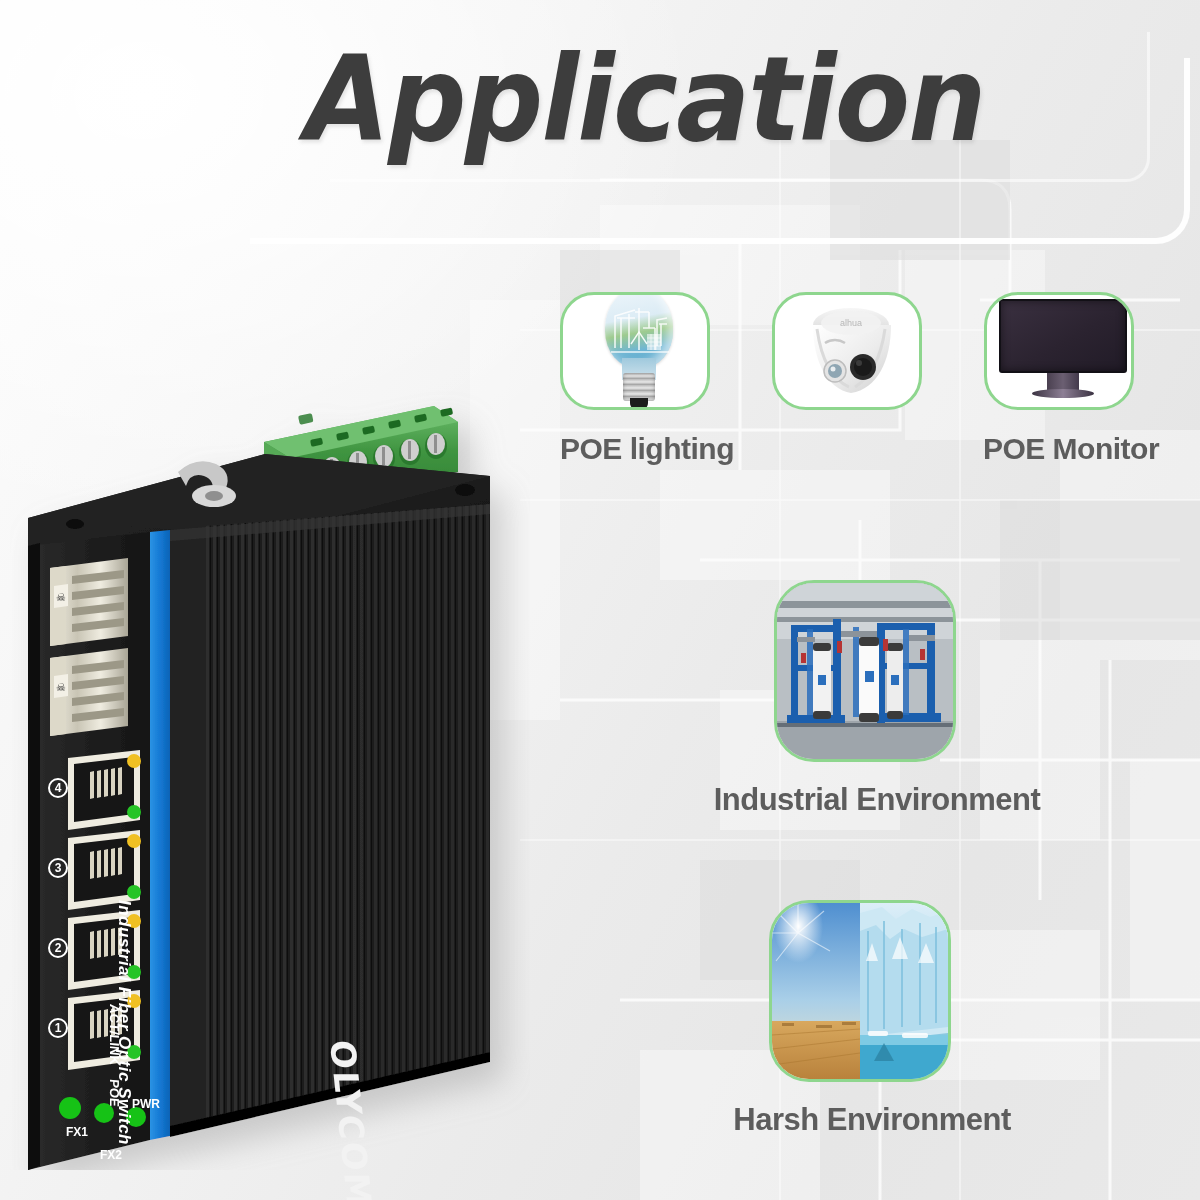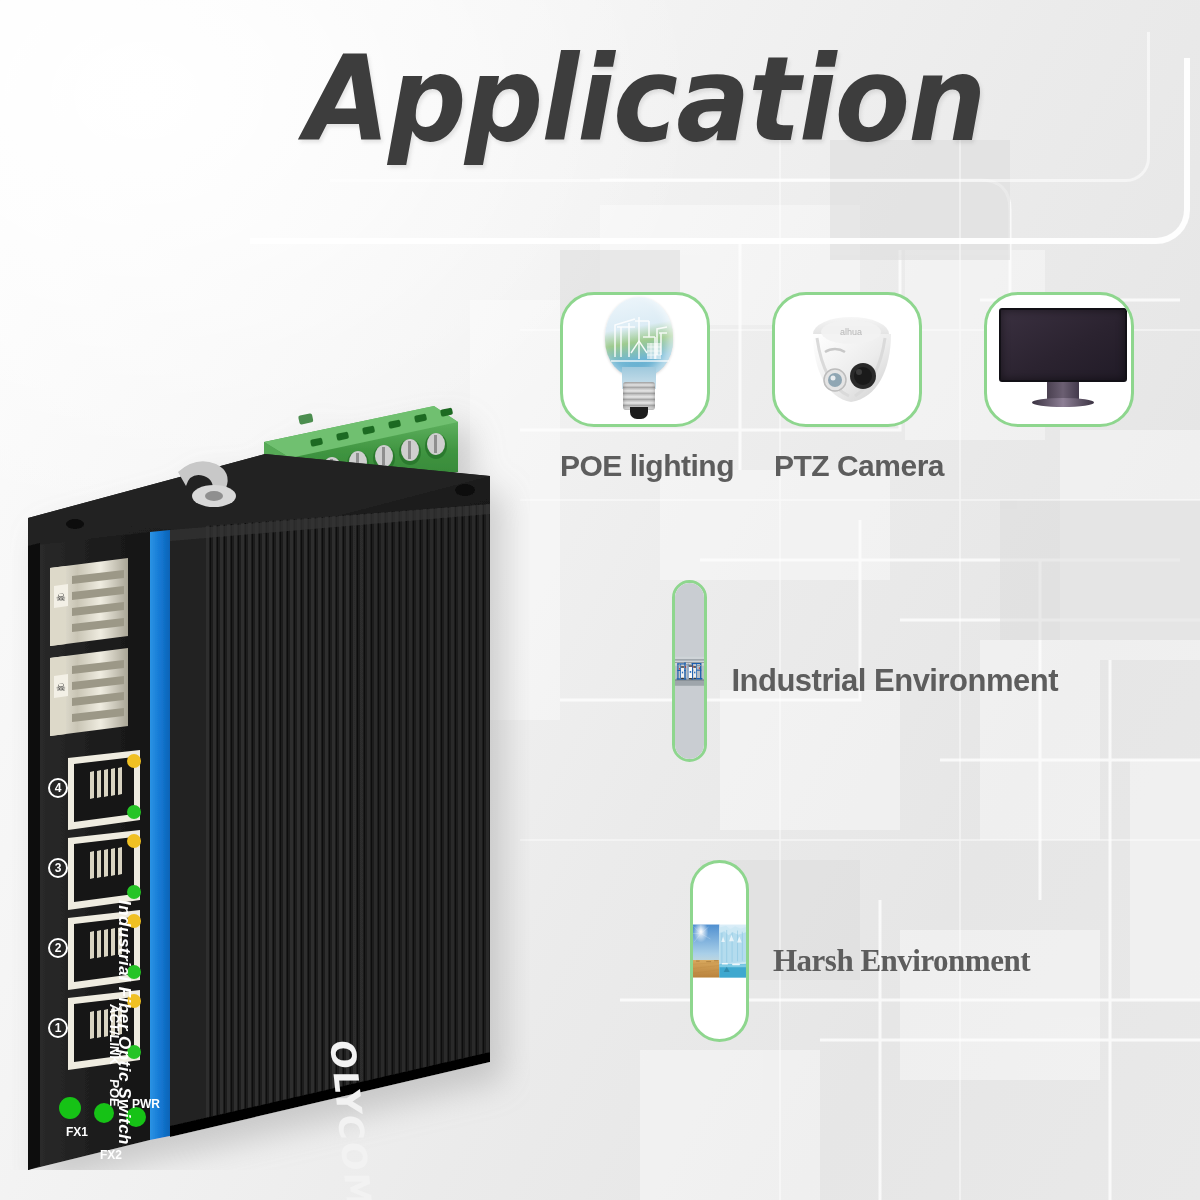--- a/index.html
+++ b/index.html
@@ -47,37 +47,37 @@
     border:3px solid rgba(255,255,255,.55);
     border-radius:0 0 24px 0;
     border-top:none;border-left:none;
     box-sizing:border-box;
   }
 
   
   .cards-row{position:absolute;left:536px;top:292px;width:680px;display:flex;gap:14px;}
   .card{display:flex;flex-direction:column;align-items:center;width:198px;}
   .card-frame{
-    width:150px;height:135px;background:#ffffff;
+    width:150px;height:118px;background:#ffffff;
     border:3px solid #8ed68e;border-radius:34px;
     display:flex;align-items:center;justify-content:center;
     box-sizing:border-box;overflow:hidden;padding-left:8px;
   }
   .card-frame.photo{border-radius:34px;padding:0;}
   .card-label{
     margin-top:22px;font-size:30px;font-weight:bold;color:#5d5d5d;
     white-space:nowrap;letter-spacing:-.5px;margin-left:24px;
   }
 
-  .stack-card{position:absolute;display:flex;flex-direction:row;align-items:center;}
+  .stack-card{position:absolute;display:flex;flex-direction:column;align-items:center;}
   .stack-card .card-frame{width:182px;height:182px;border-radius:40px;}
   .stack-card .card-label{margin-top:20px;font-size:31px;}
 
   #card-industrial{left:672px;top:580px;width:386px;}
-  #card-harsh{left:690px;top:860px;width:340px;font-family:Liberation Serif, serif;}
+  #card-harsh{left:690px;top:900px;width:340px;}
 
   
   .bulb{position:relative;width:92px;height:126px;}
   .bulb-glass{
     position:absolute;left:12px;top:0;width:68px;height:80px;border-radius:50% 50% 46% 46%;
     background:linear-gradient(170deg,#eef6fb 0%,#dcecf5 38%,#9ecb8f 55%,#6fb6d4 74%,#4f9fc8 100%);
     box-shadow:inset -5px -4px 10px rgba(255,255,255,.6), 0 1px 3px rgba(0,0,0,.18);
   }
   .bulb-neck{
     position:absolute;left:29px;top:70px;width:34px;height:22px;
@@ -262,31 +262,31 @@
           <text x="60" y="27" font-size="9" fill="#b7b7b7" text-anchor="middle" font-family="'Liberation Sans',sans-serif">alhua</text>
           <circle cx="72" cy="68" r="13" fill="#2a2a2a"></circle>
           <circle cx="72" cy="68" r="9" fill="#1a1a1a"></circle>
           <circle cx="68" cy="64" r="3" fill="#4a4a4a" opacity=".7"></circle>
           <circle cx="44" cy="72" r="11" fill="#e4e4e4" stroke="#bdbdbd" stroke-width="1.5"></circle>
           <circle cx="44" cy="72" r="7" fill="#8fa6b3"></circle>
           <circle cx="42" cy="70" r="2.5" fill="#ffffff" opacity=".8"></circle>
           <path d="M34 44 C40 40 48 40 54 44" stroke="#c8c8c8" stroke-width="2.5" fill="none"></path>
         </svg>
       </div>
-      <div class="card-label">PTZ Camera</div>
     </div>
 
     <div class="card">
       <div class="card-frame">
         <div class="monitor">
           <div class="mon-screen"></div>
           <div class="mon-stand"></div>
           <div class="mon-foot"></div>
         </div>
       </div>
+      <div class="card-label">POE Monitor</div>
     </div>
 
   </div>
 
   <div class="stack-card" id="card-industrial">
     <div class="card-frame photo">
       <svg class="ind-photo" viewBox="0 0 176 176" xmlns="http://www.w3.org/2000/svg">
         <rect width="176" height="176" fill="#b9bfc4"></rect>
         <rect y="0" width="176" height="56" fill="#cfd4d8"></rect>
         <rect y="138" width="176" height="38" fill="#9ea5ab"></rect>

